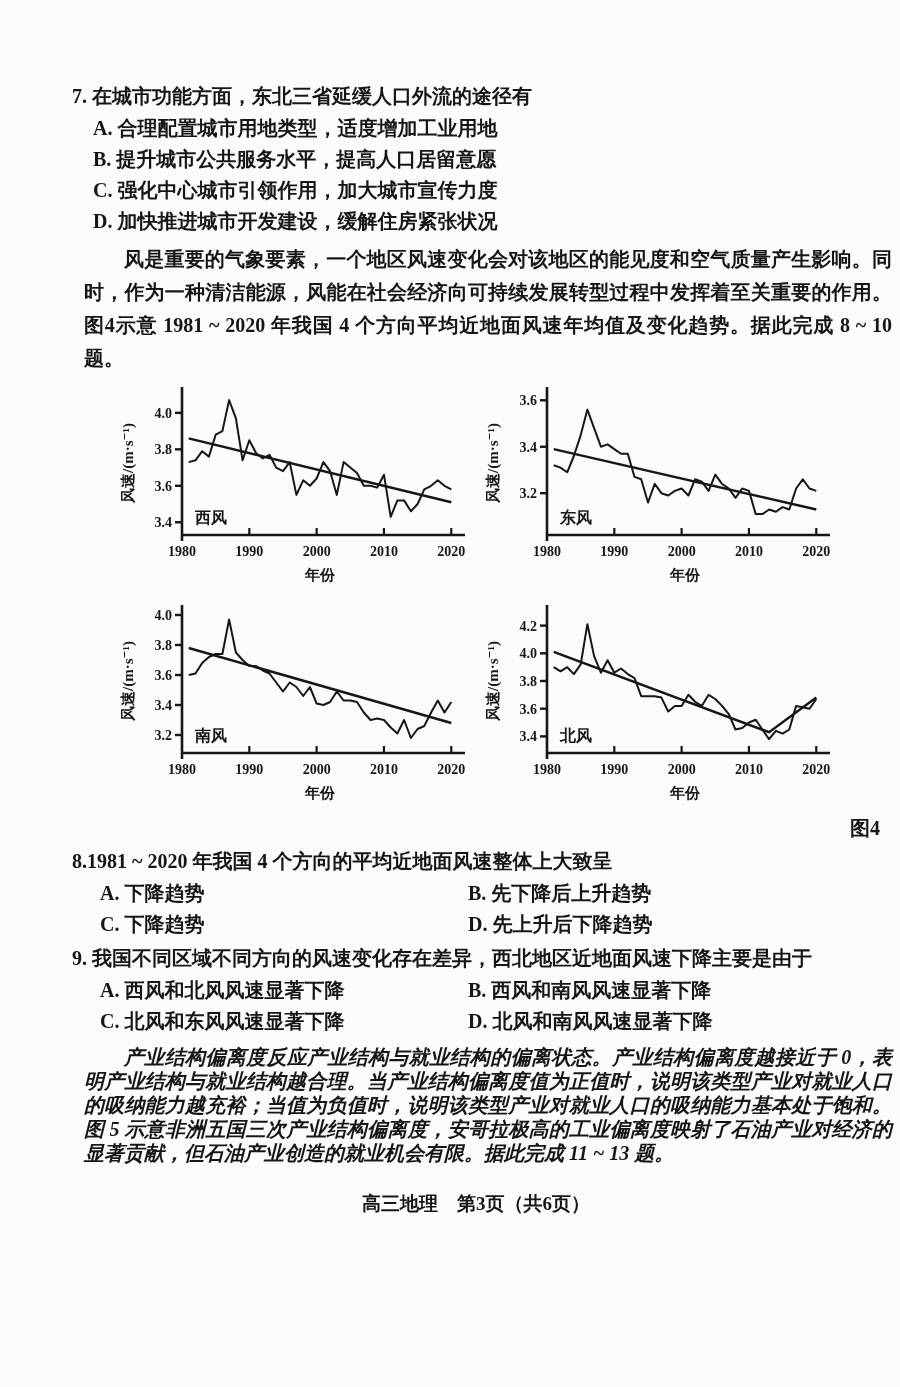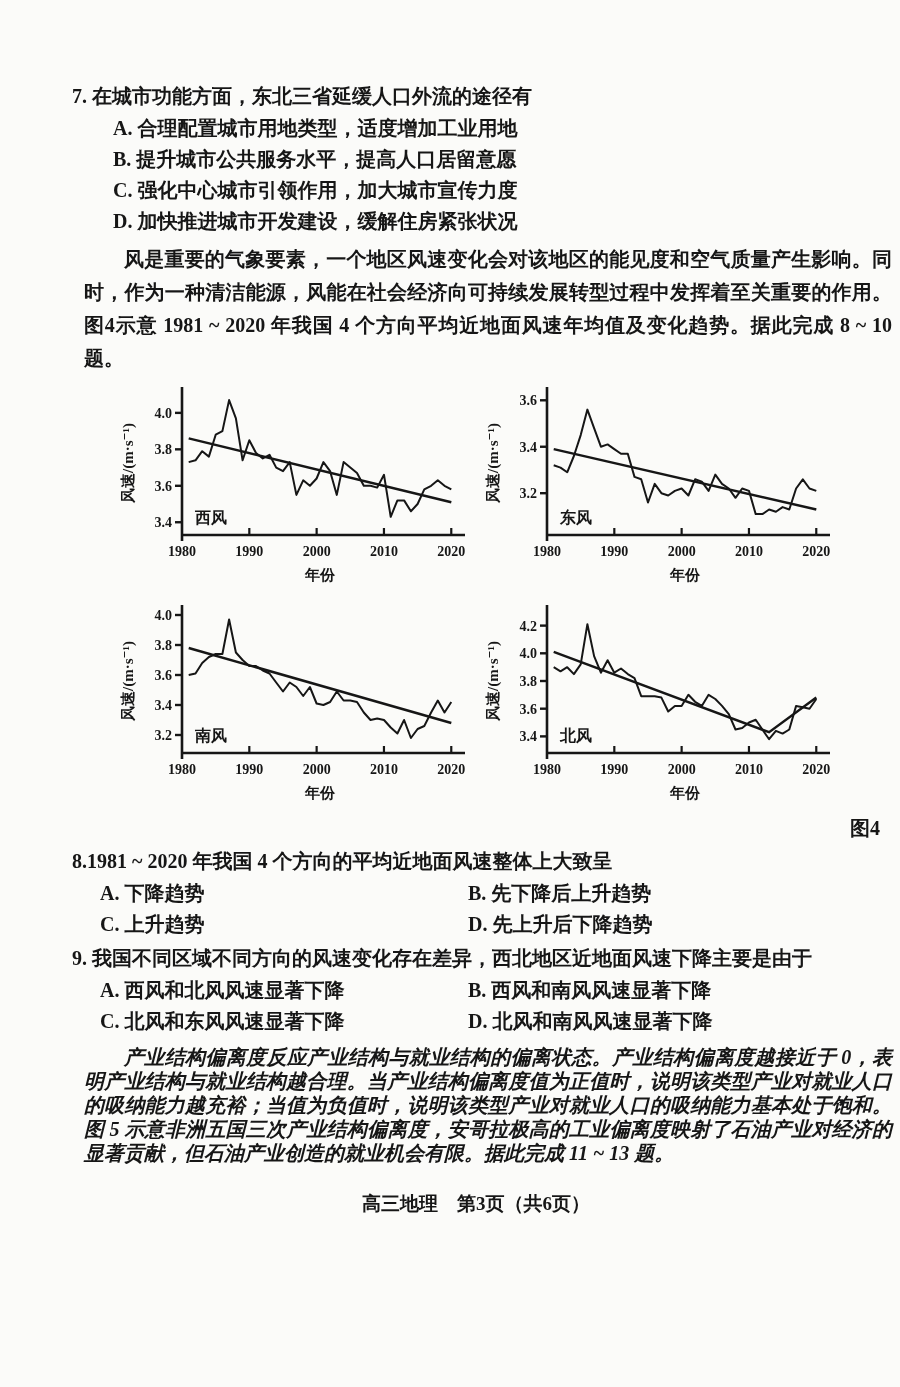--- a/index.html
+++ b/index.html
@@ -3,21 +3,21 @@
 <meta charset="utf-8">
 <style>
   html,body{margin:0;padding:0;background:#e9e9e7;}
   .page{
     position:relative;width:900px;height:1387px;margin:0 auto;
     background:#fbfbf9;color:#161616;
     font-family:"Liberation Serif","DejaVu Serif",serif;font-weight:700;
     box-sizing:border-box;padding:78px 20px 1px 72px;overflow:hidden;
   }
   .stem{font-size:20px;line-height:33px;}
-  .opts{margin-left:41px;}
+  .opts{margin-left:21px;}
   .opt{font-size:20px;line-height:31px;}
   .opts2{margin-left:28px;display:grid;grid-template-columns:368px 1fr;}
   .para{font-size:20px;line-height:33px;text-align:justify;text-indent:2em;
         margin:6px 0 0 12px;width:808px;}
   .para.tight{line-height:24px;margin-top:8px;font-style:italic;}
   .charts-grid{display:grid;grid-template-columns:355px 355px;gap:4px 10px;margin:8px 0 0 46px;}
   .chart{width:352px;height:214px;}
   .fig-caption{width:808px;text-align:right;font-size:20px;line-height:26px;margin:0 0 4px 0;}
   .qblock{margin-top:2px;}
   .footer{width:808px;text-align:center;font-size:19px;margin-top:26px;}
@@ -149,21 +149,21 @@
           </svg></div>
     </div>
     <div class="fig-caption">图4</div>
   </div>
 
   <section class="qblock">
     <div class="stem">8.1981 ~ 2020 年我国 4 个方向的平均近地面风速整体上大致呈</div>
     <div class="opts2">
       <div class="opt">A. 下降趋势</div>
       <div class="opt">B. 先下降后上升趋势</div>
-      <div class="opt">C. 上升趋势</div>
+      <div class="opt">C. 下降趋势</div>
       <div class="opt">D. 先上升后下降趋势</div>
     </div>
   </section>
 
   <section class="qblock">
     <div class="stem">9. 我国不同区域不同方向的风速变化存在差异，西北地区近地面风速下降主要是由于</div>
     <div class="opts2">
       <div class="opt">A. 西风和北风风速显著下降</div>
       <div class="opt">B. 西风和南风风速显著下降</div>
       <div class="opt">C. 北风和东风风速显著下降</div>

